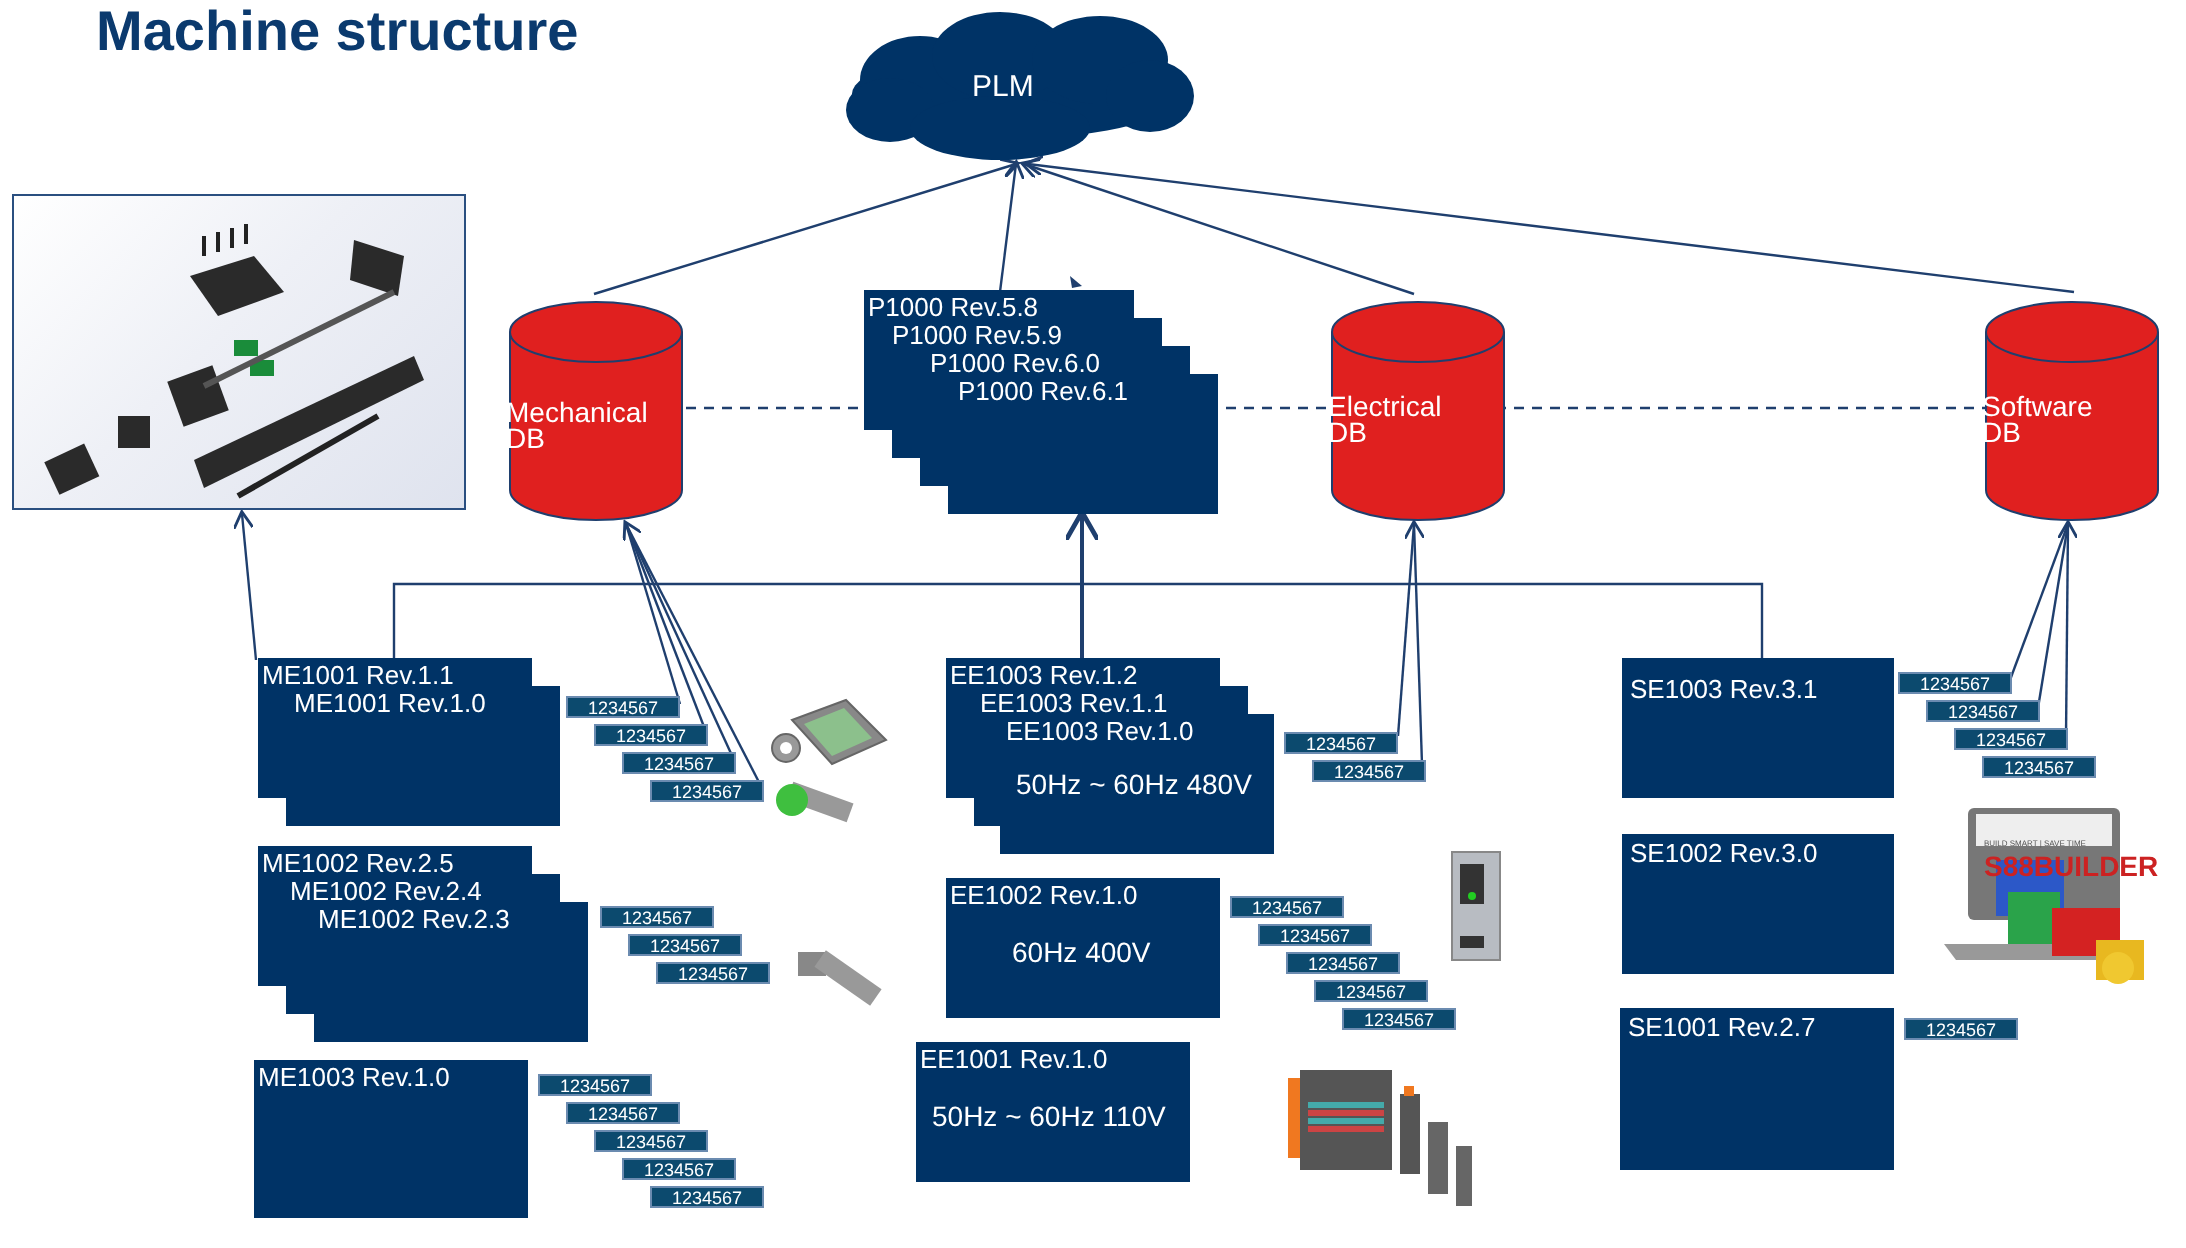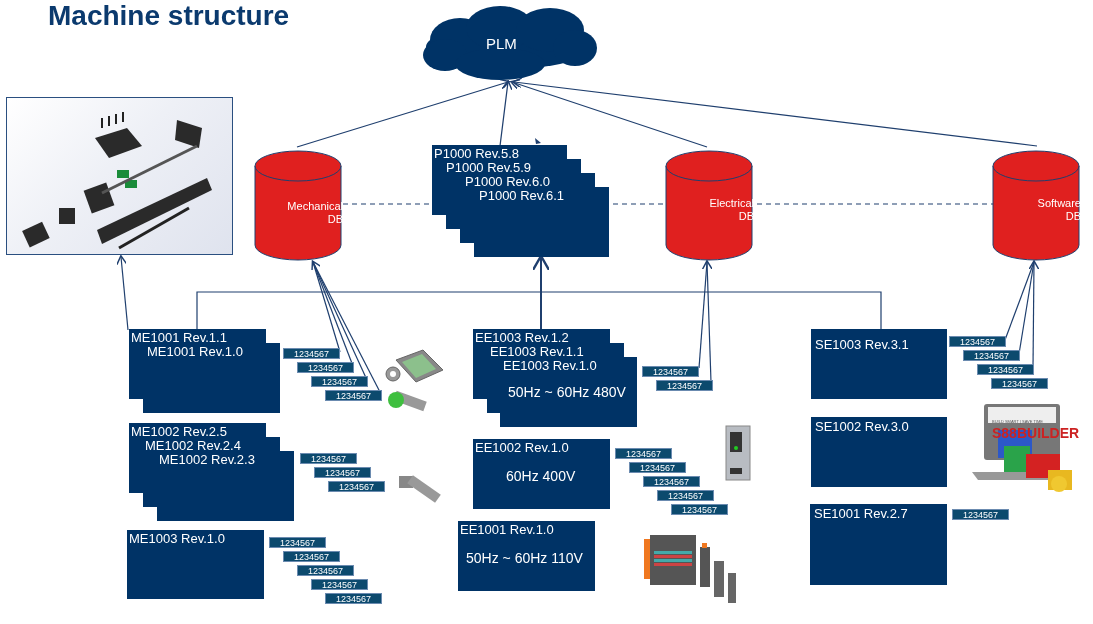--- a/index.html
+++ b/index.html
@@ -3,21 +3,21 @@
 <meta charset="utf-8">
 <style>
   html,body{margin:0;padding:0;background:#fff;}
   body{width:1093px;height:624px;position:relative;overflow:hidden;font-family:"Liberation Sans",sans-serif;}
   .abs{position:absolute;}
   #title{left:70px;top:36px;font-size:28px;font-weight:bold;color:#0b3a6e;margin-left:48px;}
   #wires{position:absolute;left:0;top:0;width:1093px;height:624px;}
   .box{position:absolute;background:#003366;color:#fff;font-size:13px;line-height:15px;padding:1px 2px;box-sizing:border-box;white-space:nowrap;}
   .box .sub{position:absolute;font-size:14px;}
   .tag{position:absolute;background:#0c4a6e;color:#fff;font-size:9px;line-height:11px;height:11px;width:57px;text-align:center;border:1px solid #6b8bb0;box-sizing:border-box;}
-  .db-label{position:absolute;left:0;width:90px;top:52px;text-align:right;color:#fff;font-size:11px;line-height:13px;}
+  .db-label{position:absolute;left:0;width:90px;top:52px;text-align:left;color:#fff;font-size:14px;line-height:13px;}
   .cloud-label{position:absolute;left:486px;top:35px;color:#fff;font-size:15px;}
   .img-frame{position:absolute;left:6px;top:97px;width:227px;height:158px;border:1px solid #2a4f80;background:linear-gradient(135deg,#ffffff 0%,#eef0f6 45%,#dfe3ee 100%);box-sizing:border-box;}
 </style>
 </head>
 <body>
 
 <svg id="wires" viewBox="0 0 1093 624">
   <defs>
     <marker id="arr" markerWidth="8" markerHeight="8" refX="6" refY="4" orient="auto">
       <path d="M0,0 L7,4 L0,8" fill="none" stroke="#1f3f6e" stroke-width="1.2"></path>
@@ -113,21 +113,21 @@
 <div class="box" style="left:460px;top:173px;width:135px;height:70px;"><span style="padding-left:3px">P1000 Rev.6.0</span></div>
 <div class="box" style="left:474px;top:187px;width:135px;height:70px;"><span style="padding-left:3px">P1000 Rev.6.1</span></div>
 
 <div class="box" style="left:129px;top:329px;width:137px;height:70px;"><span>ME1001 Rev.1.1</span></div>
 <div class="box" style="left:143px;top:343px;width:137px;height:70px;"><span style="padding-left:2px">ME1001 Rev.1.0</span></div>
 
 <div class="box" style="left:129px;top:423px;width:137px;height:70px;"><span>ME1002 Rev.2.5</span></div>
 <div class="box" style="left:143px;top:437px;width:137px;height:70px;"><span>ME1002 Rev.2.4</span></div>
 <div class="box" style="left:157px;top:451px;width:137px;height:70px;"><span>ME1002 Rev.2.3</span></div>
 
-<div class="box" style="left:127px;top:530px;width:137px;height:69px;"><span>ME1003 Rev.1.0</span></div>
+<div class="box" style="left:127px;top:530px;width:137px;height:79px;"><span>ME1003 Rev.1.0</span></div>
 
 <div class="box" style="left:473px;top:329px;width:137px;height:70px;"><span>EE1003 Rev.1.2</span></div>
 <div class="box" style="left:487px;top:343px;width:137px;height:70px;"><span style="padding-left:1px">EE1003 Rev.1.1</span></div>
 <div class="box" style="left:500px;top:357px;width:137px;height:70px;font-size:14px;"><span style="padding-left:1px;font-size:13px">EE1003 Rev.1.0</span>
   <div class="sub" style="left:8px;top:28px;">50Hz ~ 60Hz 480V</div>
 </div>
 
 <div class="box" style="left:473px;top:439px;width:137px;height:70px;"><span>EE1002 Rev.1.0</span>
   <div class="sub" style="left:33px;top:30px;">60Hz 400V</div>
 </div>

